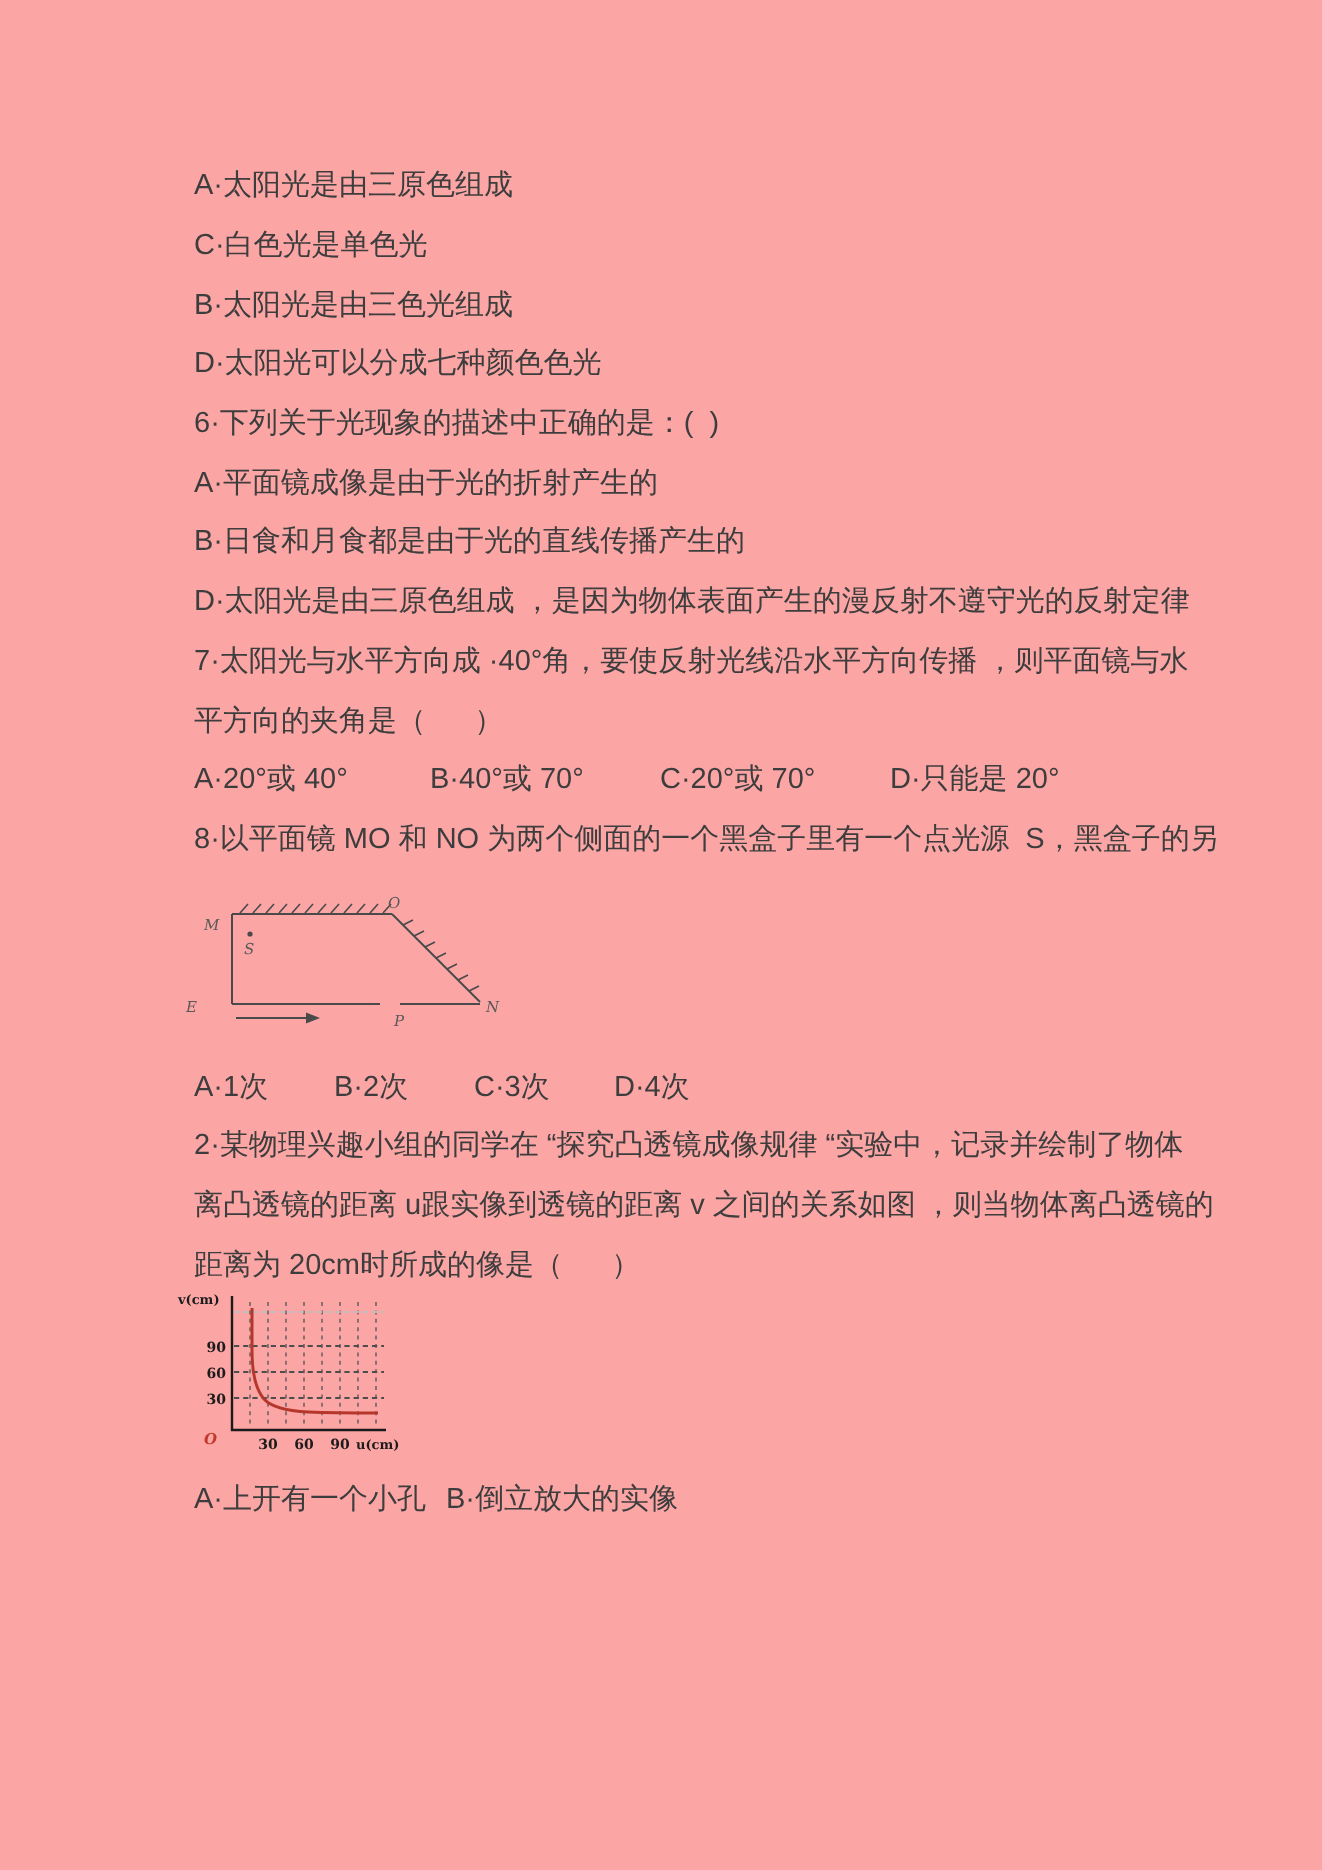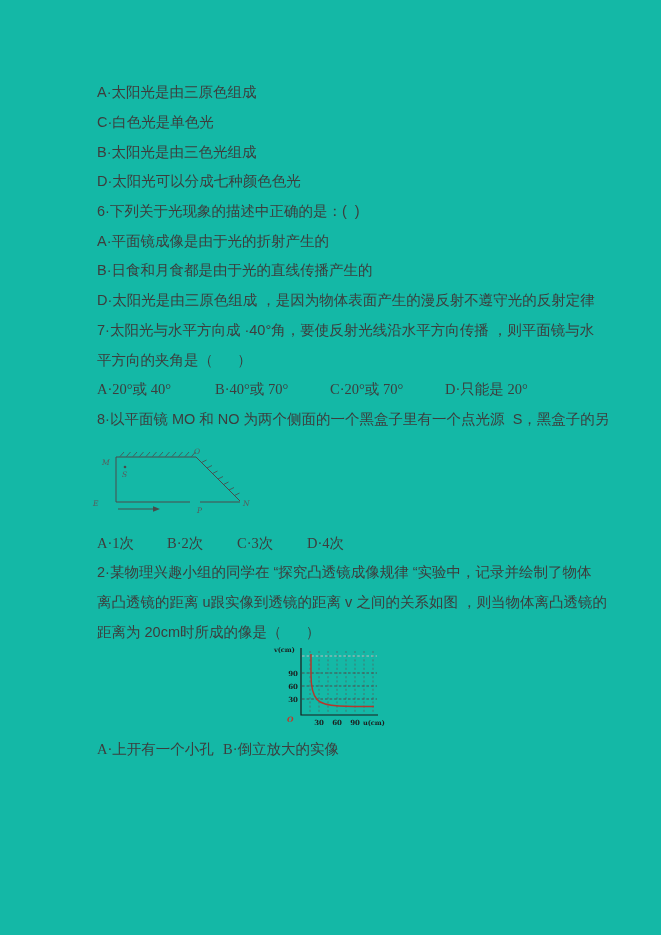--- a/index.html
+++ b/index.html
@@ -1,30 +1,30 @@
 <!DOCTYPE html>
 <html><head>
 <meta charset="utf-8">
 <style>
   html,body{margin:0;padding:0;background:#e8e8e8;}
   .page{
     position:relative;
     width:661px;height:935px;
     margin:0 auto;
-    background:#14b8a6;
+    background:#fca5a5;
     overflow:hidden;
     font-family:"Liberation Sans","DejaVu Sans",sans-serif;
     color:#3d3d3d;
   }
   .content{position:absolute;left:97px;top:78px;width:480px;}
   .line{height:29.7px;display:flex;align-items:center;font-size:14.5px;white-space:pre;}
-  .opt{display:inline-block;white-space:pre;font-family:Liberation Serif, serif;}
+  .opt{display:inline-block;white-space:pre;}
   .w118{width:118px}.w115{width:115px}.w70{width:70px}.w126{width:126px}
   .fig8-wrap{margin:10px 0 2px -9px;height:82px;}
-  .graph-wrap{margin:-4px 0 0 -11px;height:92px;text-align:center;}
+  .graph-wrap{margin:-4px 0 0 -11px;height:92px;}
   .fig-label{font-family:"DejaVu Serif","Liberation Serif",serif;font-style:italic;fill:#5a5a5a;font-size:7.5px;}
   .tick-label{font-family:"DejaVu Serif","Liberation Serif",serif;font-weight:bold;fill:#1c1c1c;font-size:7px;}
   .axis-label{font-family:"DejaVu Serif","Liberation Serif",serif;font-weight:bold;fill:#1c1c1c;font-size:6.5px;}
   .origin-label{font-family:"DejaVu Serif","Liberation Serif",serif;font-style:italic;font-weight:bold;fill:#c0392b;font-size:7.5px;}
 </style>
 </head>
 <body>
 
 <div class="page">
   <div class="content">

